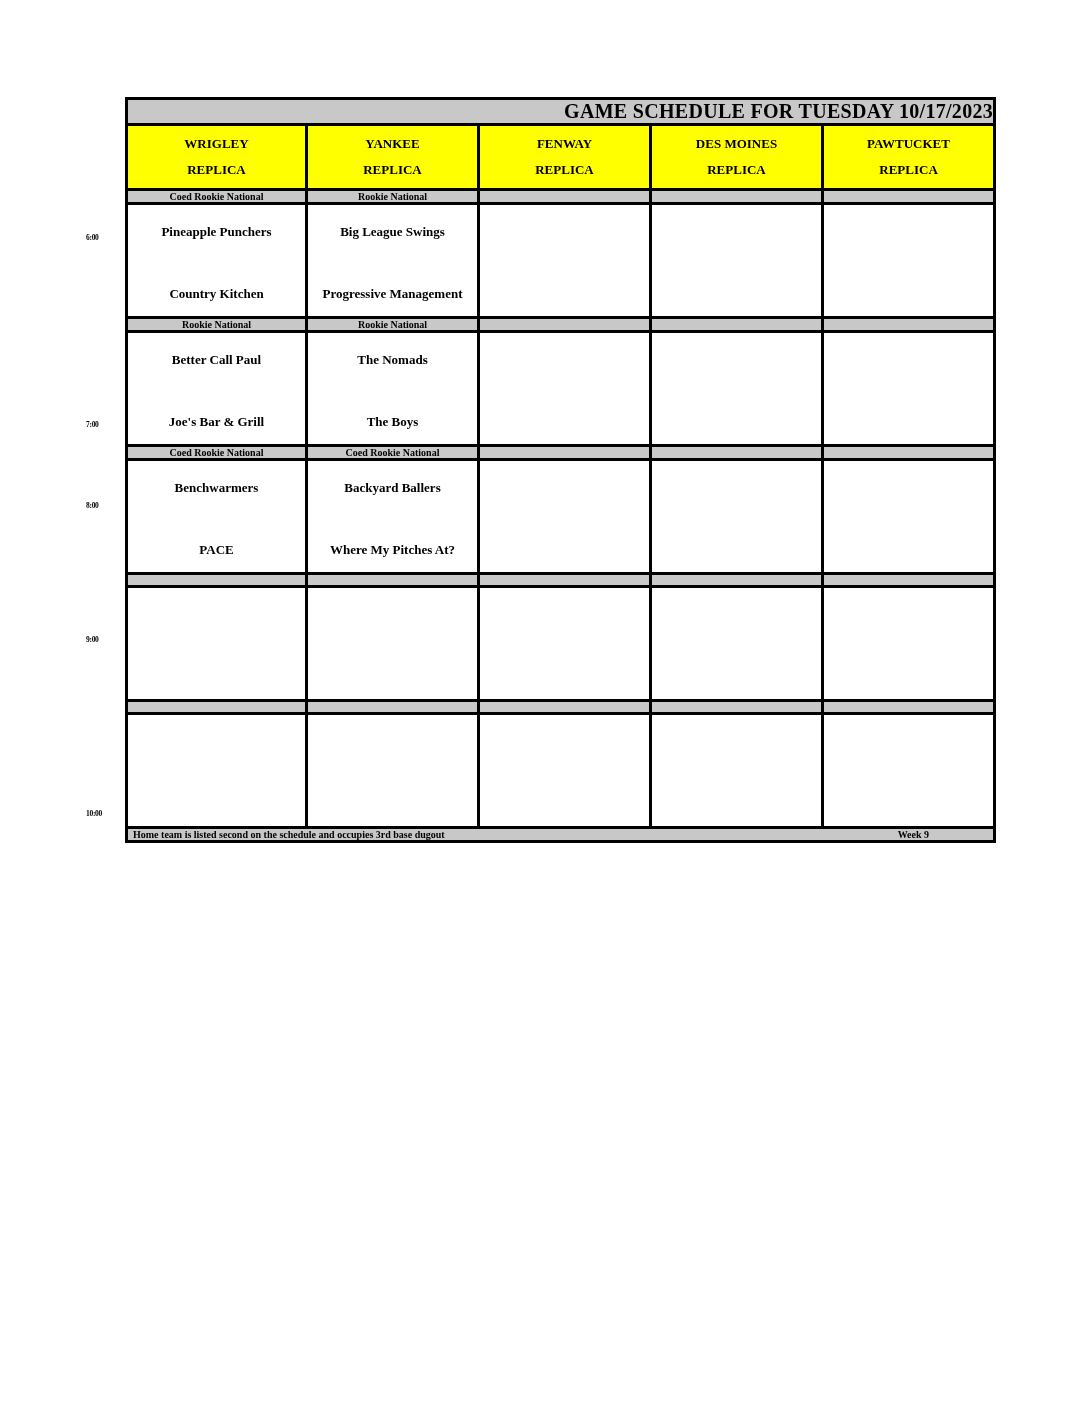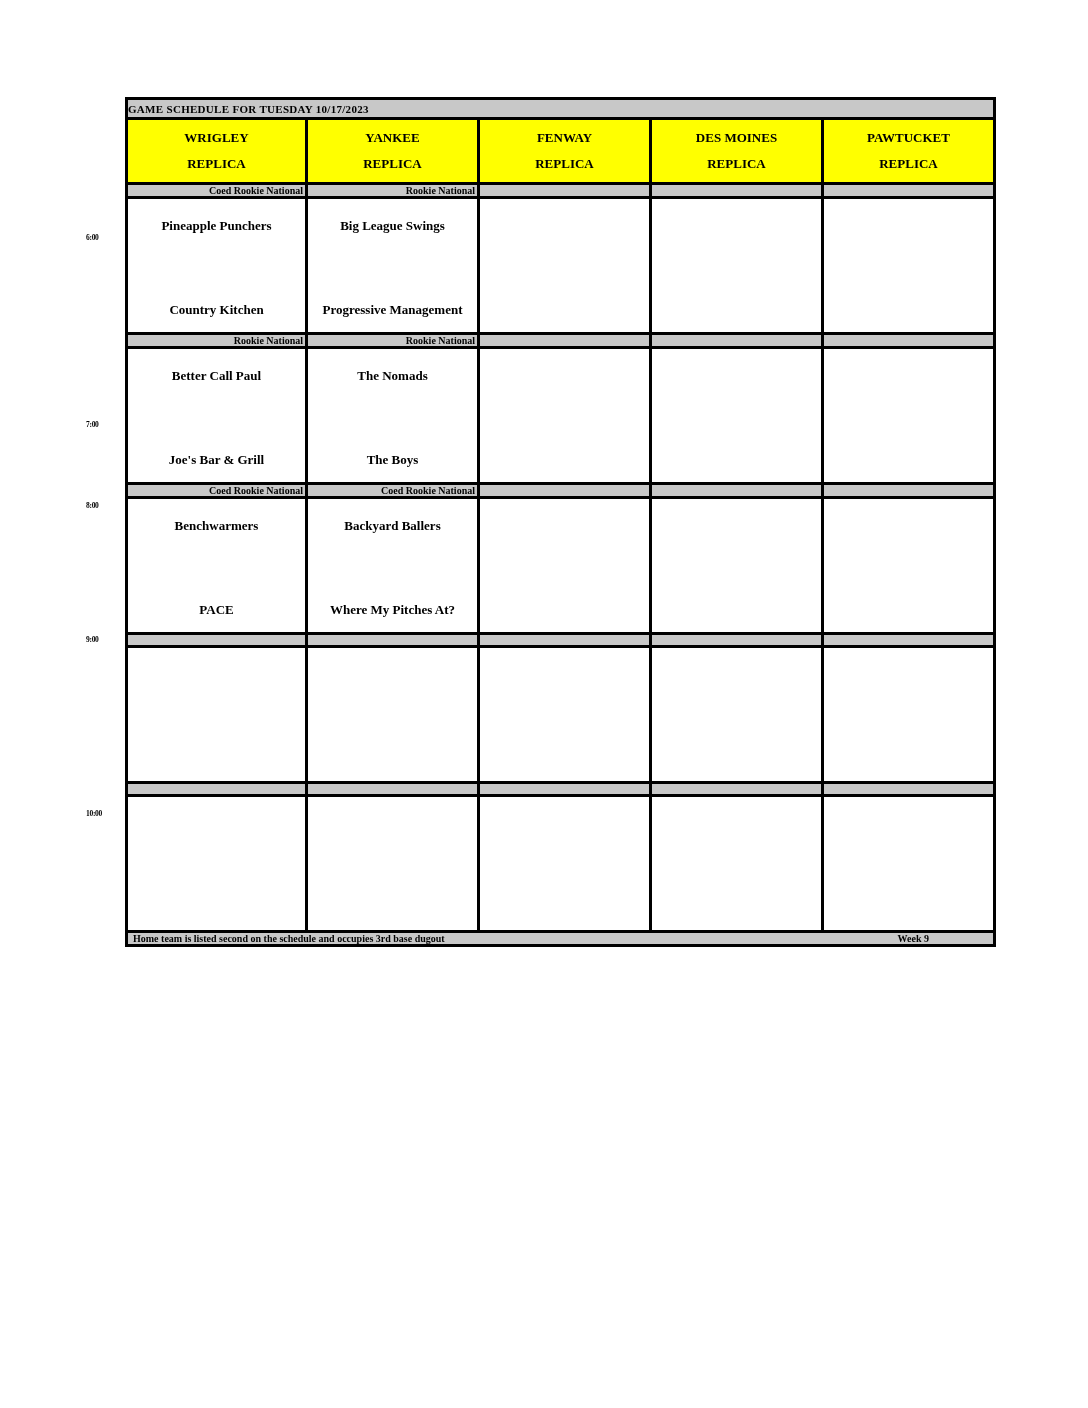--- a/index.html
+++ b/index.html
@@ -15,48 +15,48 @@
   table.sched {
     position:absolute; left:125px; top:97px;
     width:868px;
     border-collapse:collapse;
     table-layout:fixed;
   }
   td { border:3px solid #000; overflow:hidden; }
   .title-row td {
     background:#c8c8c8;
     height:20px;
-    text-align:left;
-    font-size:11px;
+    text-align:right;
+    font-size:20px;
     letter-spacing:0.3px;
     border-bottom-width:2px;
   }
   .venue-row td {
     background:#ffff00;
     height:62px;
     text-align:center;
     font-size:13px;
     vertical-align:middle;
     padding:0;
   }
   .venue-inner { display:flex; flex-direction:column; justify-content:space-evenly; height:62px; }
   .league-row td {
     background:#c8c8c8;
     height:13px;
-    text-align:right;
+    text-align:center;
     vertical-align:middle;
     font-size:10px;
     border-top-width:2px;
     border-bottom-width:2px;
-    padding:0 2px;
+    padding:0 18px;
   }
   .game-row td { background:#ffffff; height:111px; padding:0; vertical-align:top; }
   .game-cell {
     display:flex; flex-direction:column; justify-content:space-between;
-    height:133px; padding:20px 3px 15px 3px;
+    height:111px; padding:20px 3px 15px 3px;
   }
   .team { text-align:center; font-size:13px; line-height:1.1; }
   .footer-row td {
     background:#c8c8c8;
     height:13px;
     font-size:10px;
     vertical-align:middle;
     border-top-width:2px;
     padding:0;
   }

